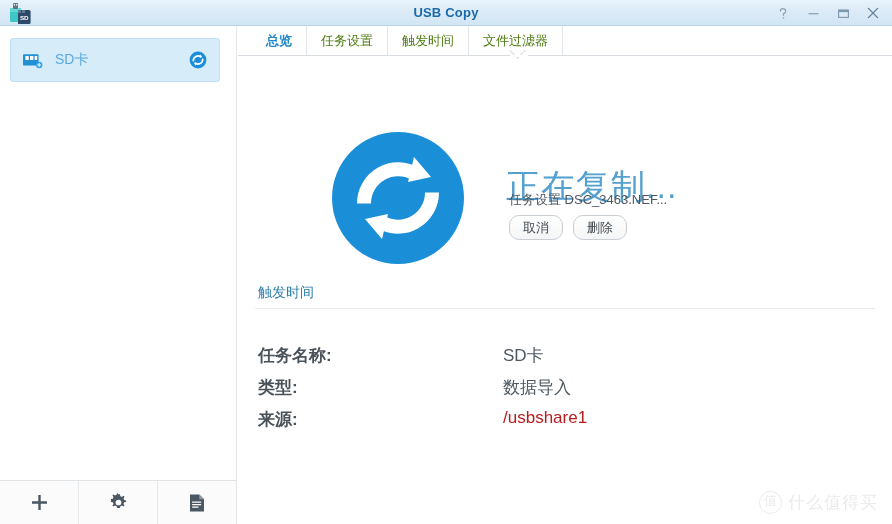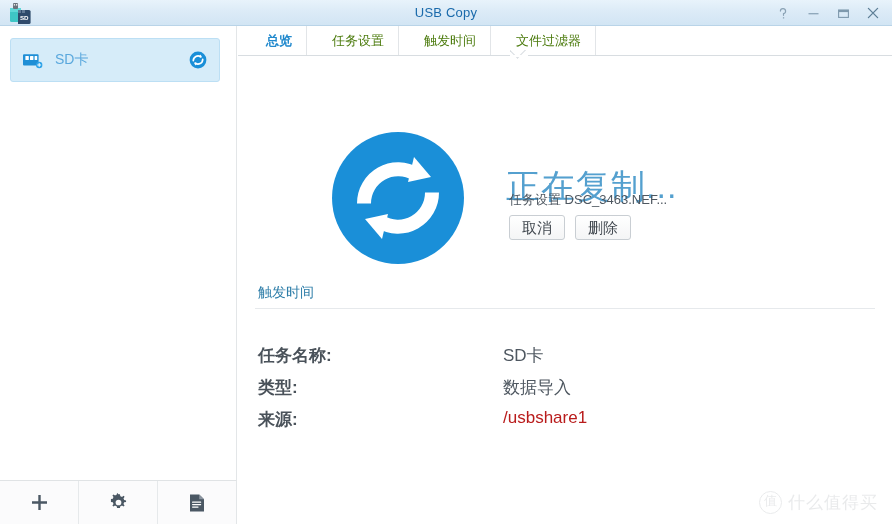--- a/index.html
+++ b/index.html
@@ -38,21 +38,21 @@
     left: 8px; top: 2px;
     width: 24px; height: 22px;
   }
   .title-text {
     position: absolute;
     left: 0; top: 0;
     width: 892px;
     text-align: center;
     line-height: 26px;
     font-size: 13px;
-    font-weight: normal;
+    font-weight: bold;
     color: #1a6aab;
     letter-spacing: 0.2px;
   }
   .win-btns {
     position: absolute;
     right: 4px; top: 0;
     height: 26px;
     display: flex;
     align-items: center;
   }
@@ -143,21 +143,20 @@
   }
 
   
   .tabstrip {
     position: absolute;
     left: 0; top: 0;
     width: 654px;
     height: 29px;
     display: flex;
     align-items: flex-start;
-    gap: 11px;
   }
   .tab {
     position: relative;
     height: 29px;
     line-height: 29px;
     padding: 0 14px;
     font-size: 13px;
     color: #4d7c0f;
     border-right: 1px solid #e2e5e8;
     cursor: default;
@@ -229,25 +228,25 @@
     left: 271px; top: 160px;
     display: flex;
     gap: 10px;
   }
   .btn {
     min-width: 54px;
     height: 25px;
     line-height: 23px;
     padding: 0 12px;
     text-align: center;
-    font-size: 15px;
+    font-size: 13px;
     color: #41484f;
     background: linear-gradient(to bottom, #ffffff 0%, #f4f5f6 100%);
     border: 1px solid #c9ced3;
-    border-radius: 3px;
+    border-radius: 10px;
     box-sizing: border-box;
     cursor: default;
     white-space: nowrap;
   }
 
   
   .summary {
     position: absolute;
     left: 0; top: 258px;
     width: 654px;

